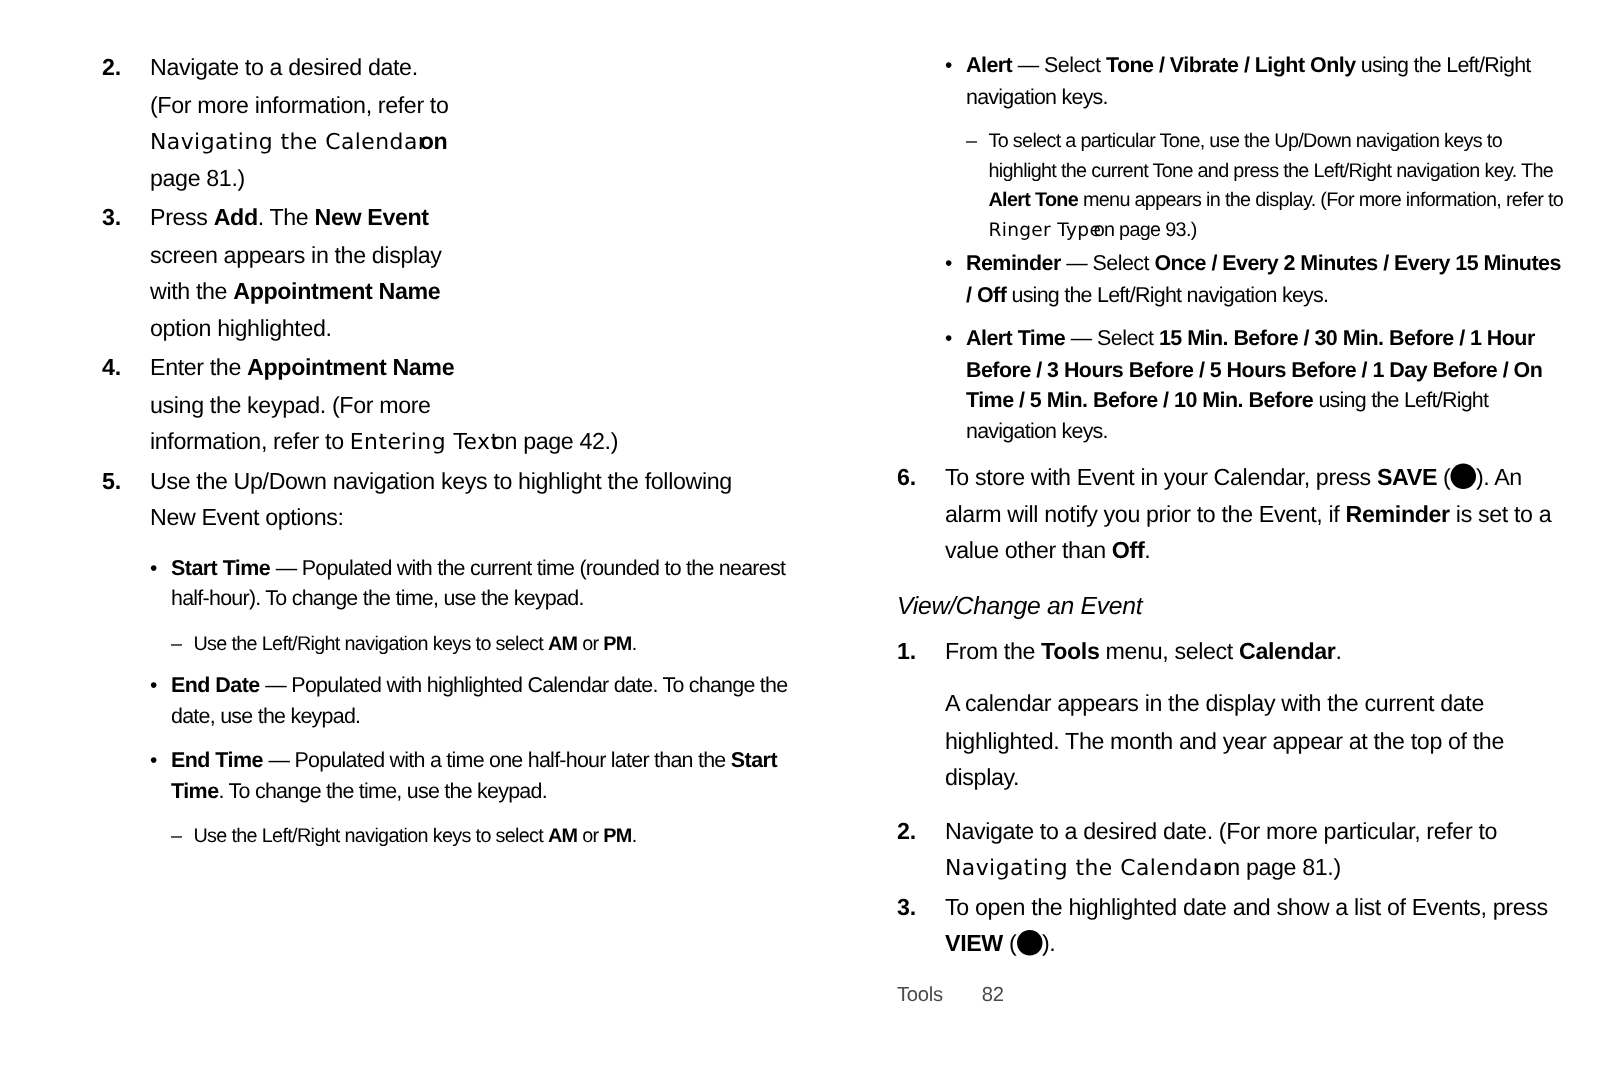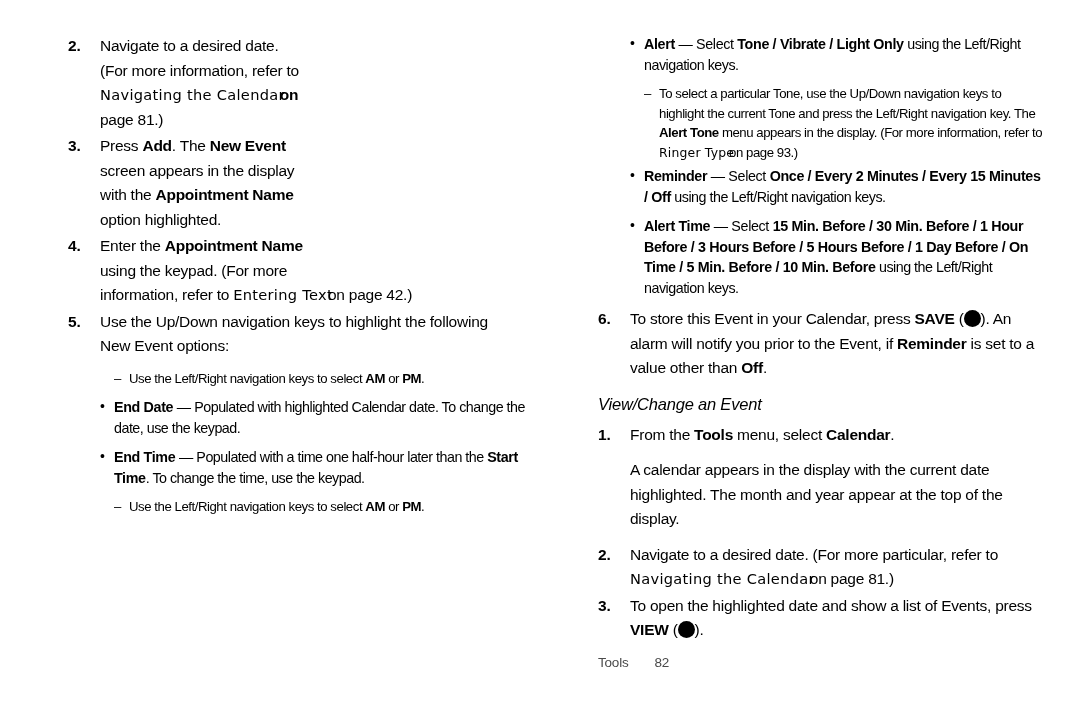--- a/index.html
+++ b/index.html
@@ -183,20 +183,24 @@
       <div class="step-num">5.</div>
       <div class="step-body">
         <div>Use the Up/Down navigation keys to highlight the following</div>
         <div>New Event options:</div>
       </div>
     </div>
 
     <div style="margin-left:32px; margin-top:10px;">
 
 
+      <div class="bullet">
+        <b>Start Time</b>
+        <span>—</span><span class="cond"> Populated with the current time (rounded to the nearest half-hour). To change the time, use the keypad.</span>
+      </div>
 
       <div class="dash" style="margin-left:14px;">
         <span>Use the Left/Right navigation keys to select </span><b>AM</b><span> or </span><b>PM</b><span>.</span>
       </div>
 
       <div class="bullet">
         <b>End Date</b>
         <span>—</span><span class="cond"> Populated with highlighted Calendar date. To change the date, use the keypad.</span>
       </div>
 
@@ -232,21 +236,21 @@
 
       <div class="bullet">
         <b>Alert Time</b>
         <span>—</span><span> Select </span><b id="alert-time-options">15 Min. Before / 30 Min. Before / 1 Hour Before / 3 Hours Before / 5 Hours Before / 1 Day Before / On Time / 5 Min. Before / 10 Min. Before</b><span class="cond"> using the Left/Right navigation keys.</span>
       </div>
     </div>
 
     <div class="step" style="margin-top:8px;">
       <div class="step-num">6.</div>
       <div class="step-body">
-        <span>To store this Event in your Calendar, press </span><b>SAVE</b><span> (</span><span class="key-circle"></span><span>). An alarm will notify you prior to the Event, if </span><b>Reminder</b><span> is set to a value other than </span><b>Off</b><span>.</span>
+        <span>To store with Event in your Calendar, press </span><b>SAVE</b><span> (</span><span class="key-circle"></span><span>). An alarm will notify you prior to the Event, if </span><b>Reminder</b><span> is set to a value other than </span><b>Off</b><span>.</span>
       </div>
     </div>
 
     <div class="section-head">View/Change an Event</div>
 
     <div class="step">
       <div class="step-num">1.</div>
       <div class="step-body">
         <p><span>From the </span><b>Tools</b><span> menu, select </span><b>Calendar</b><span>.</span></p>
         <p>A calendar appears in the display with the current date highlighted. The month and year appear at the top of the display.</p>

